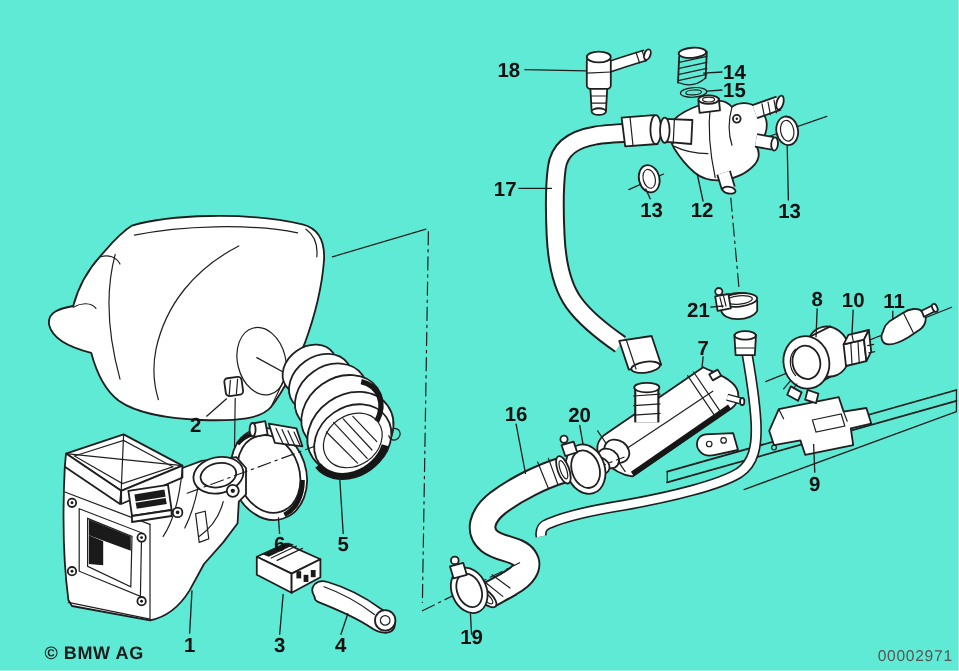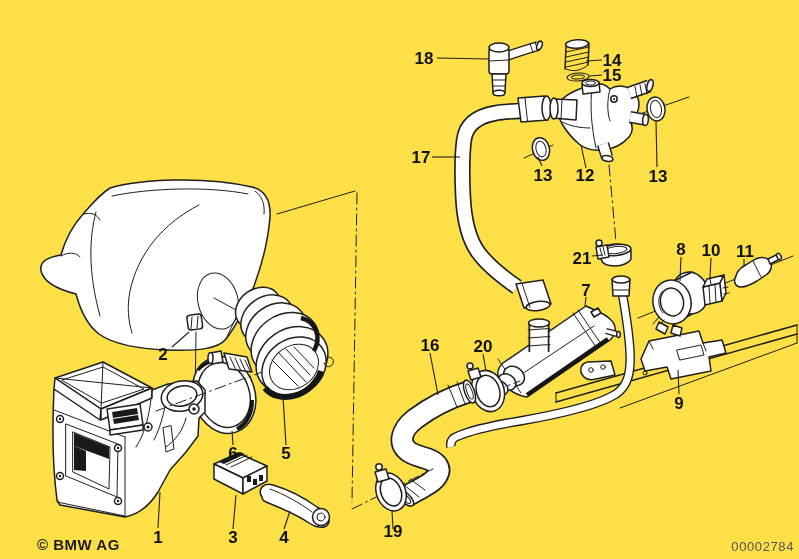--- a/index.html
+++ b/index.html
@@ -1,16 +1,16 @@
 <!DOCTYPE html>
 <html><head>
 <meta charset="utf-8">
 <style>
   html,body{margin:0;padding:0;background:#fff}
-  .stage{position:relative;width:799px;height:559px;background:#fde047;overflow:hidden;
+  .stage{position:relative;width:799px;height:559px;background:#5eead4;overflow:hidden;
          font-family:"Liberation Sans",sans-serif}
   svg{position:absolute;left:0;top:0}
   
   .k{fill:none;stroke:#1f1f1f;stroke-width:1.5;stroke-linecap:round;stroke-linejoin:round}
   .t1{fill:none;stroke:#1f1f1f;stroke-width:1;stroke-linecap:round}
   .w{fill:#fff;stroke:#1f1f1f;stroke-width:1.5;stroke-linejoin:round}
   .dk{fill:#1a1a1a;stroke:none}
   .cd{stroke-dasharray:11 4 2 4}
   .num{font:bold 17px "Liberation Sans",sans-serif;fill:#111;text-anchor:middle}
   .copyright{position:absolute;left:37px;top:536px;font:bold 15px "Liberation Sans",sans-serif;
@@ -395,14 +395,14 @@
     <text class="num" x="163" y="360">2</text>
     <text class="num" x="158" y="543">1</text>
     <text class="num" x="233" y="459">6</text>
     <text class="num" x="286" y="459">5</text>
     <text class="num" x="233" y="543">3</text>
     <text class="num" x="284" y="543">4</text>
   </g>
 </svg>
 
 <div class="copyright">© BMW AG</div>
-<div class="drawno">00002784</div>
+<div class="drawno">00002971</div>
 </div>
 
 </body></html>

